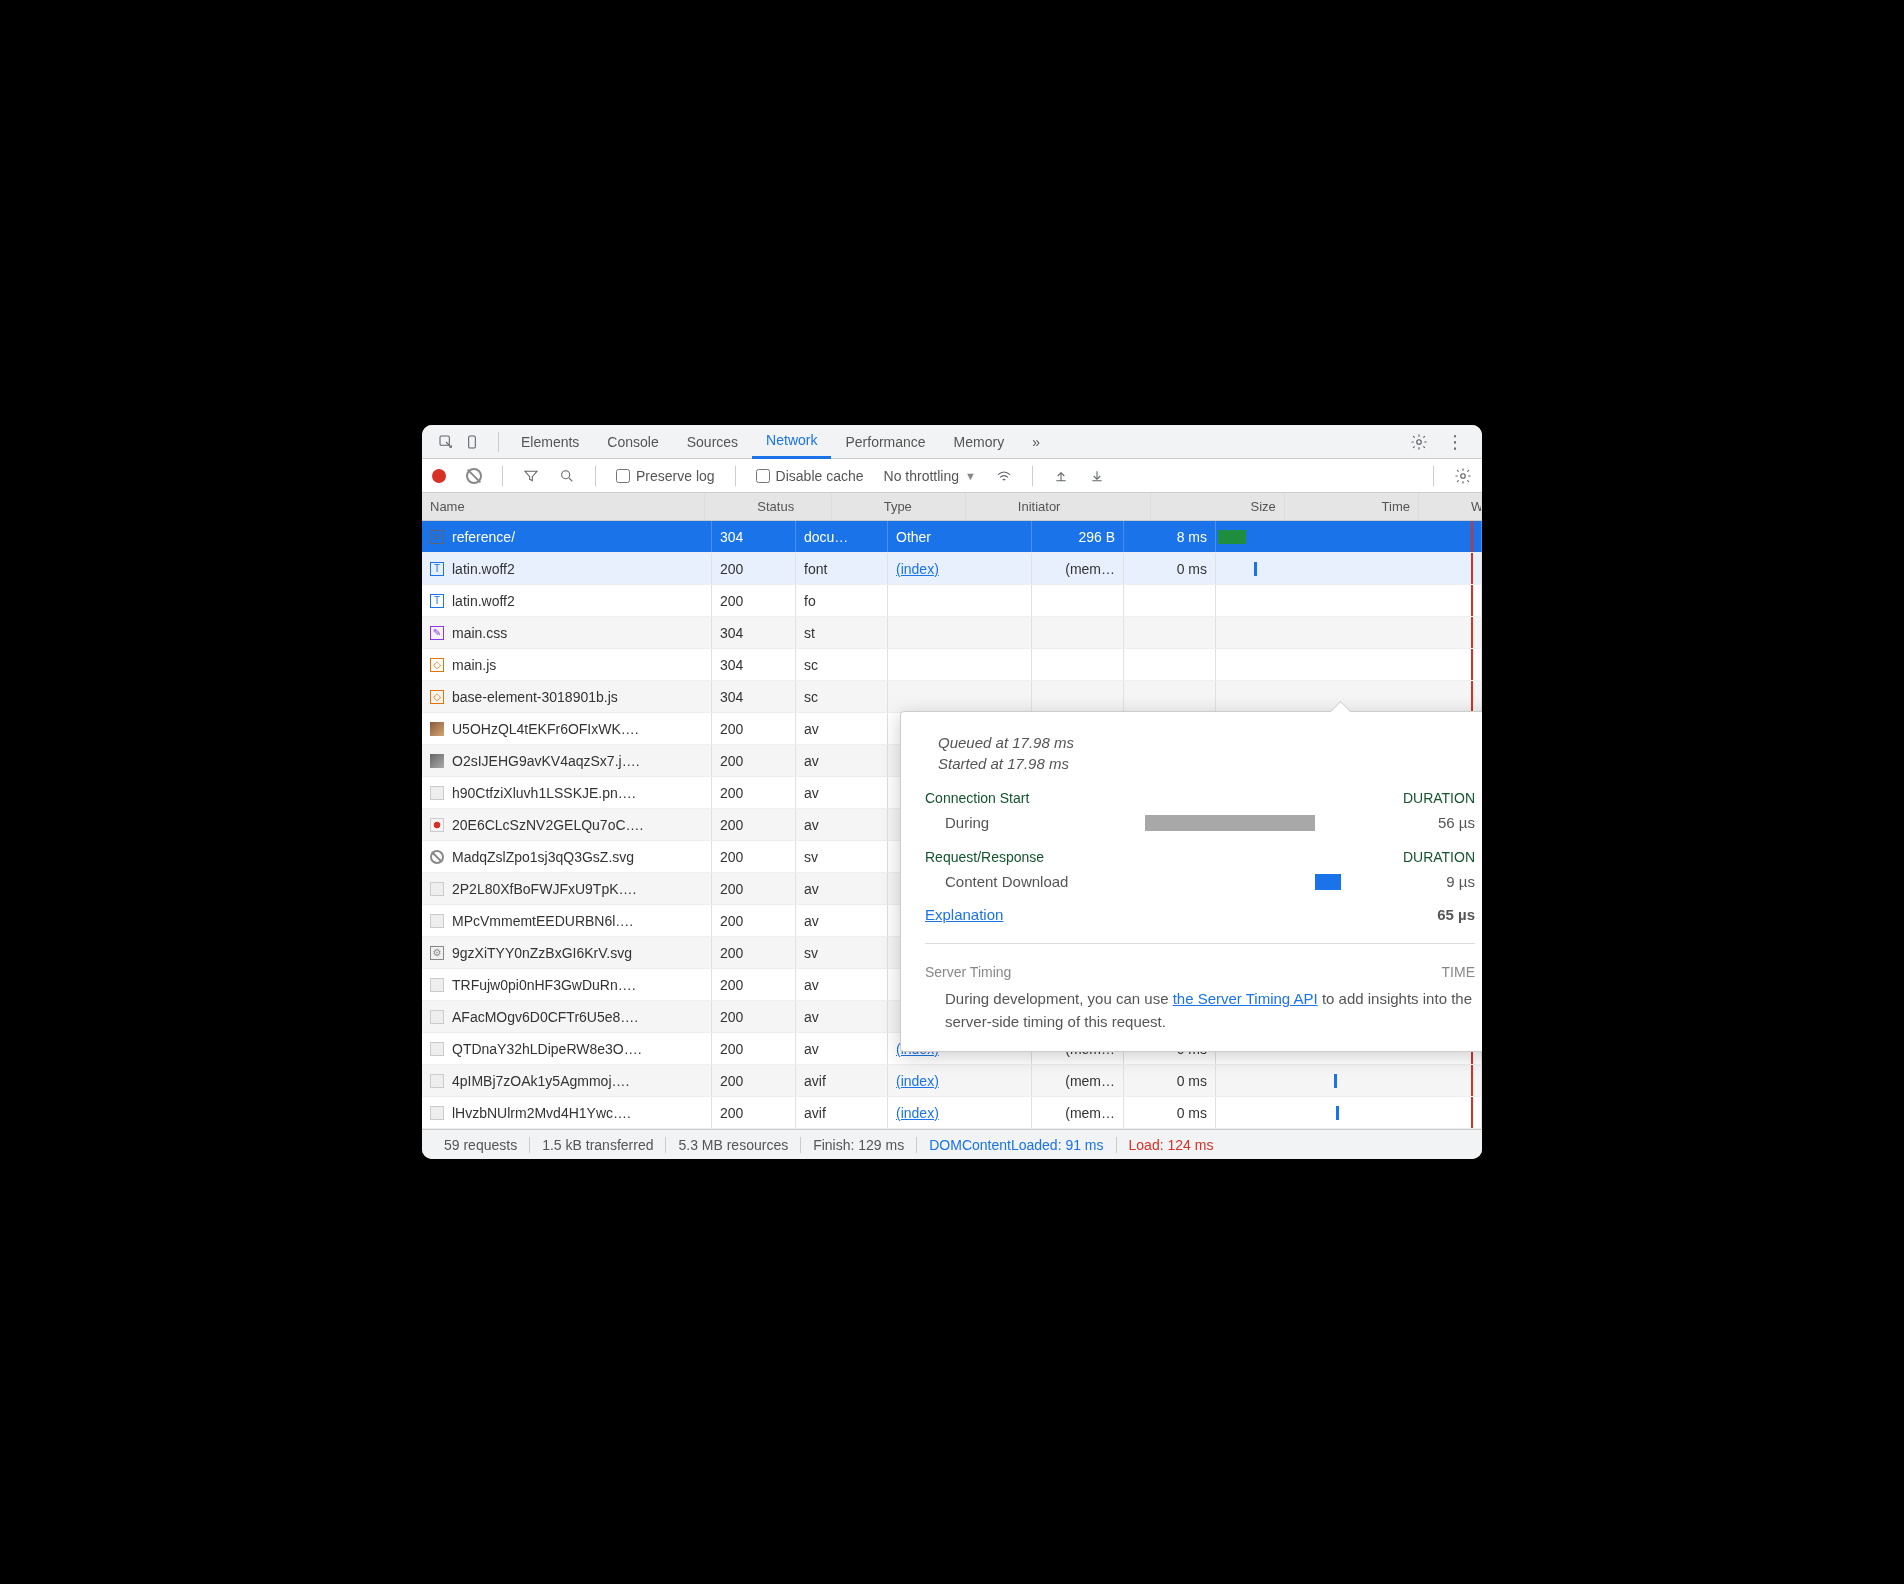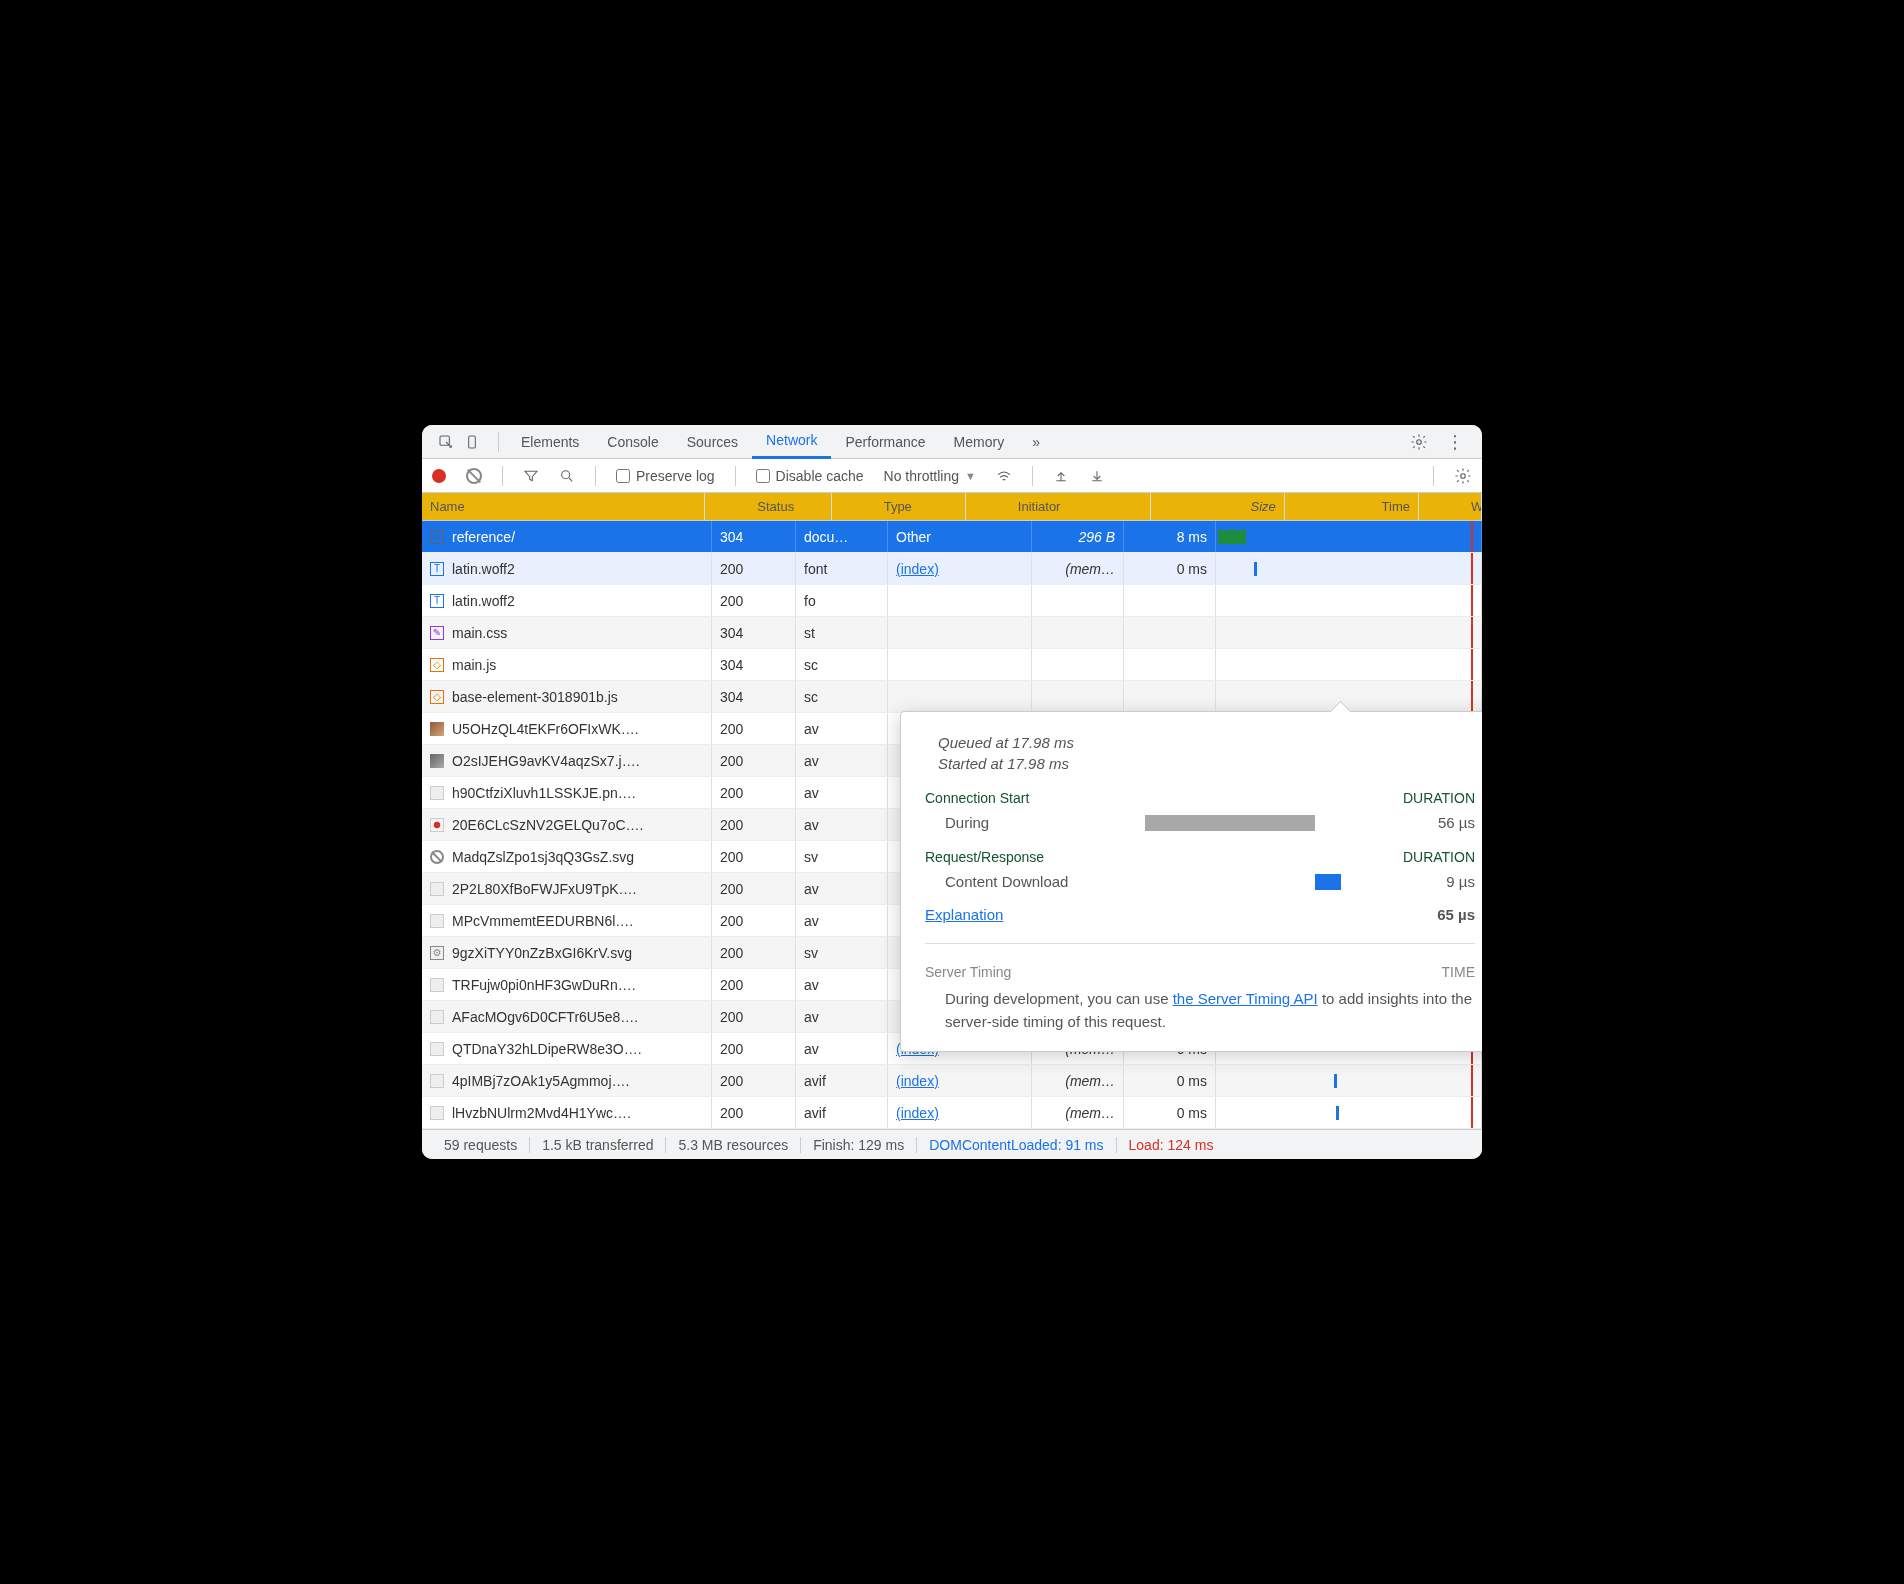--- a/index.html
+++ b/index.html
@@ -78,33 +78,33 @@
   .record { width: 14px; height: 14px; border-radius: 50%; background: #d93025; }
   .icon-stop { width: 16px; height: 16px; border: 2px solid #888; border-radius: 50%; position: relative; }
   .icon-stop::after { content: ""; position: absolute; width: 18px; height: 2px; background: #888; transform: rotate(45deg); top: 5px; left: -3px; }
   .chk { display: flex; align-items: center; gap: 6px; font-size: 14px; }
   .chk input { width: 14px; height: 14px; }
   .throttle { display: flex; align-items: center; gap: 6px; font-size: 14px; }
   .toolbar .spacer { flex: 1; }
 
   .grid-header {
     display: flex;
-    background: #eab308;
+    background: #e5e5e5;
     border-bottom: 1px solid #ccc;
     height: 28px;
     font-size: 13px;
     color: #555;
     gap: 44px;
   }
   .col { padding: 0 8px; display: flex; align-items: center; border-right: 1px solid #ddd; overflow: hidden; white-space: nowrap; text-overflow: ellipsis; }
   .col-name { width: 290px; }
   .col-status { width: 84px; }
   .col-type { width: 92px; }
   .col-initiator { width: 144px; }
-  .col-size { width: 92px; justify-content: flex-end; font-style: italic; }
+  .col-size { width: 92px; justify-content: flex-end; }
   .col-time { width: 92px; justify-content: flex-end; }
   .col-waterfall { flex: 1; position: relative; }
   .grid-header .col-waterfall { justify-content: space-between; padding-right: 10px; }
   .sort-caret { font-size: 10px; color: #555; }
 
   .rows { position: relative; }
   .row { display: flex; height: 32px; font-size: 14px; color: #333; border-bottom: 1px solid #eee; }
   .row:nth-child(even) { background: #f5f5f5; }
   .row.selected { background: #1a73e8; color: #fff; }
   .row.hover { background: #e8f0fe; }

